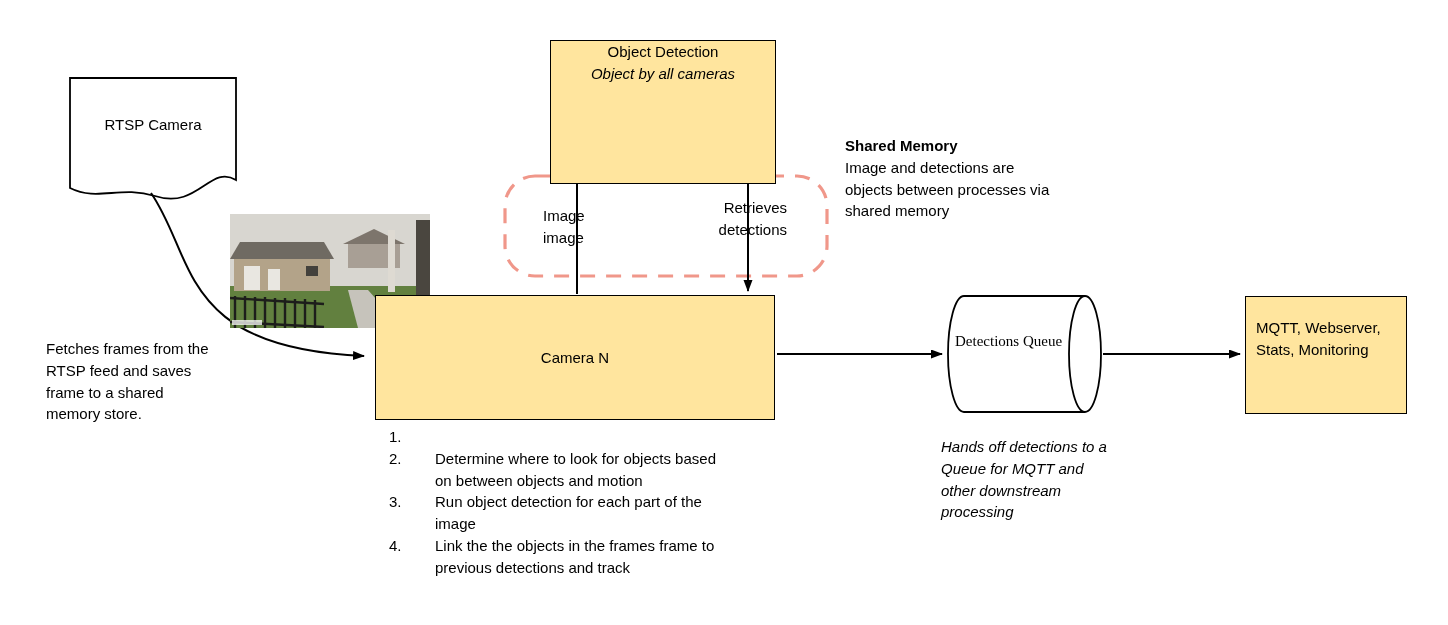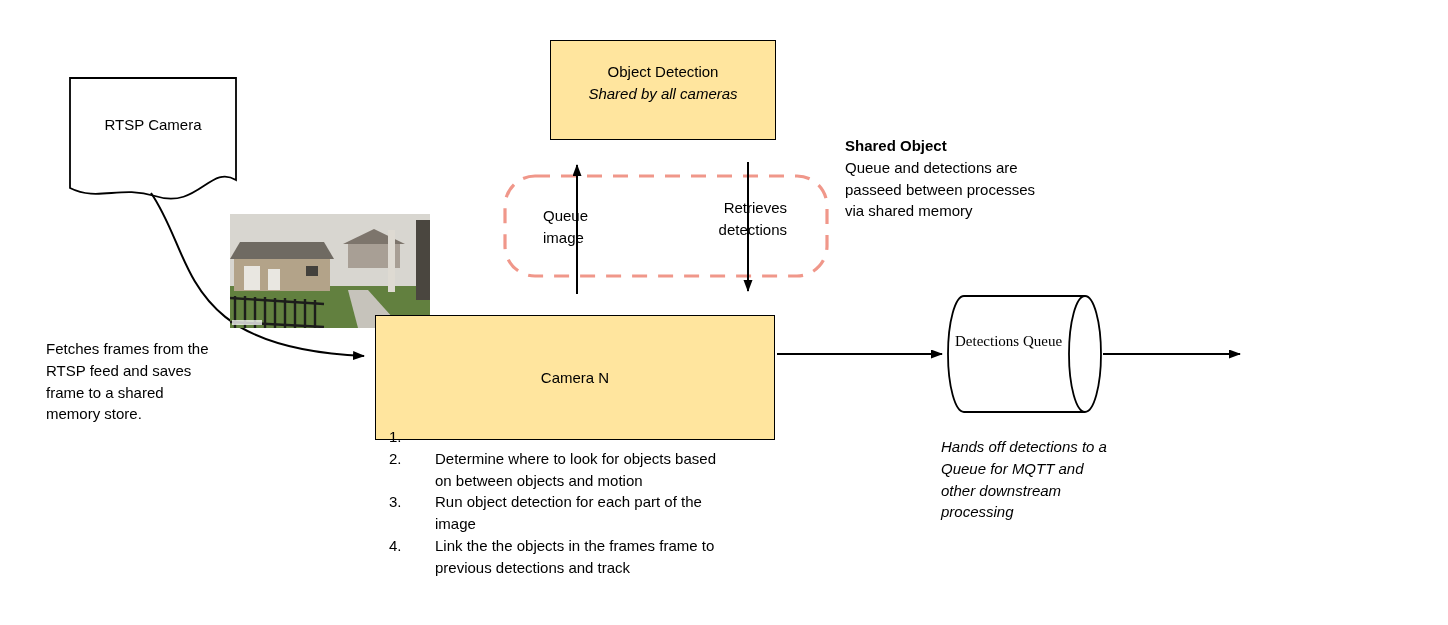--- a/index.html
+++ b/index.html
@@ -4,22 +4,22 @@
 <style>
   * { margin:0; padding:0; box-sizing:border-box; }
   body { background:#ffffff; font-family:"Liberation Sans", sans-serif; color:#000; }
   .canvas { position:relative; width:1448px; height:625px; background:#fff; overflow:hidden; font-size:15px; line-height:1.45; }
   .abs { position:absolute; }
   .overlay { left:0; top:0; }
   .node { background:#FFE59E; border:1.8px solid #000; }
   .center { text-align:center; }
   .italic { font-style:italic; }
   .bold { font-weight:bold; }
-  .od-box { left:550px; top:40px; width:226px; height:100px; padding-top:20px; }
-  .camera-box { left:375px; top:295px; width:400px; height:125px; display:flex; align-items:center; justify-content:center;margin-top:20px; }
+  .od-box { left:550px; top:40px; width:226px; height:144px; }
+  .camera-box { left:375px; top:295px; width:400px; height:125px; display:flex; align-items:center; justify-content:center; }
   .mqtt-box { left:1245px; top:296px; width:162px; height:118px; padding:20px 10px 0 10px; }
   .label-passes { left:543px; top:205px; width:64px; }
   .label-retrieves { left:701px; top:197px; width:86px;text-align:right; }
   .note-shared { left:845px; top:135px; width:205px; }
   .note-fetch { left:46px; top:338px; width:168px; }
   .note-queue { left:941px; top:436px; width:176px;font-style:italic; }
   .queue-label { left:955px; top:331px; width:110px; text-align:left;font-family:Liberation Serif, serif; }
   .rtsp-label { left:70px; top:114px; width:166px; text-align:center; }
   .steps { left:383px; top:426px; width:360px; }
   .step { display:flex; }
@@ -86,29 +86,29 @@
         <line x1="65" y1="85" x2="65" y2="114"></line>
         <line x1="75" y1="85" x2="75" y2="114"></line>
         <line x1="85" y1="86" x2="85" y2="114"></line>
       </g>
       <rect x="2" y="106" width="30" height="5" fill="#ffffff" opacity="0.75"></rect>
     </svg>
   </div>
 
   <div class="abs node od-box center">
     <div>Object Detection</div>
-    <div class="italic">Shared by all cameras</div>
+    <div class="italic">Object by all cameras</div>
   </div>
 
-  <div class="abs label-passes">Queue image</div>
+  <div class="abs label-passes">Image image</div>
   <div class="abs label-retrieves">Retrieves detections</div>
 
   <div class="abs note-shared">
-    <div class="bold">Shared Object</div>
-    <div>Queue and detections are passeed between processes via shared memory</div>
+    <div class="bold">Shared Memory</div>
+    <div>Image and detections are objects between processes via shared memory</div>
   </div>
 
   <div class="abs node camera-box">
     <div>Camera N</div>
   </div>
 
   <div class="abs steps">
     <div class="step">
       <span class="num">1.</span>
     </div>
@@ -125,14 +125,17 @@
       <span class="text">Link the the objects in the frames frame to previous detections and track</span>
     </div>
   </div>
 
   <div class="abs note-fetch">Fetches frames from the RTSP feed and saves frame to a shared memory store.</div>
 
   <div class="abs queue-label">Detections Queue</div>
 
   <div class="abs note-queue">Hands off detections to a Queue for MQTT and other downstream processing</div>
 
+  <div class="abs node mqtt-box">
+    <div>MQTT, Webserver, Stats, Monitoring</div>
+  </div>
 
 </div>
 
 </body></html>

